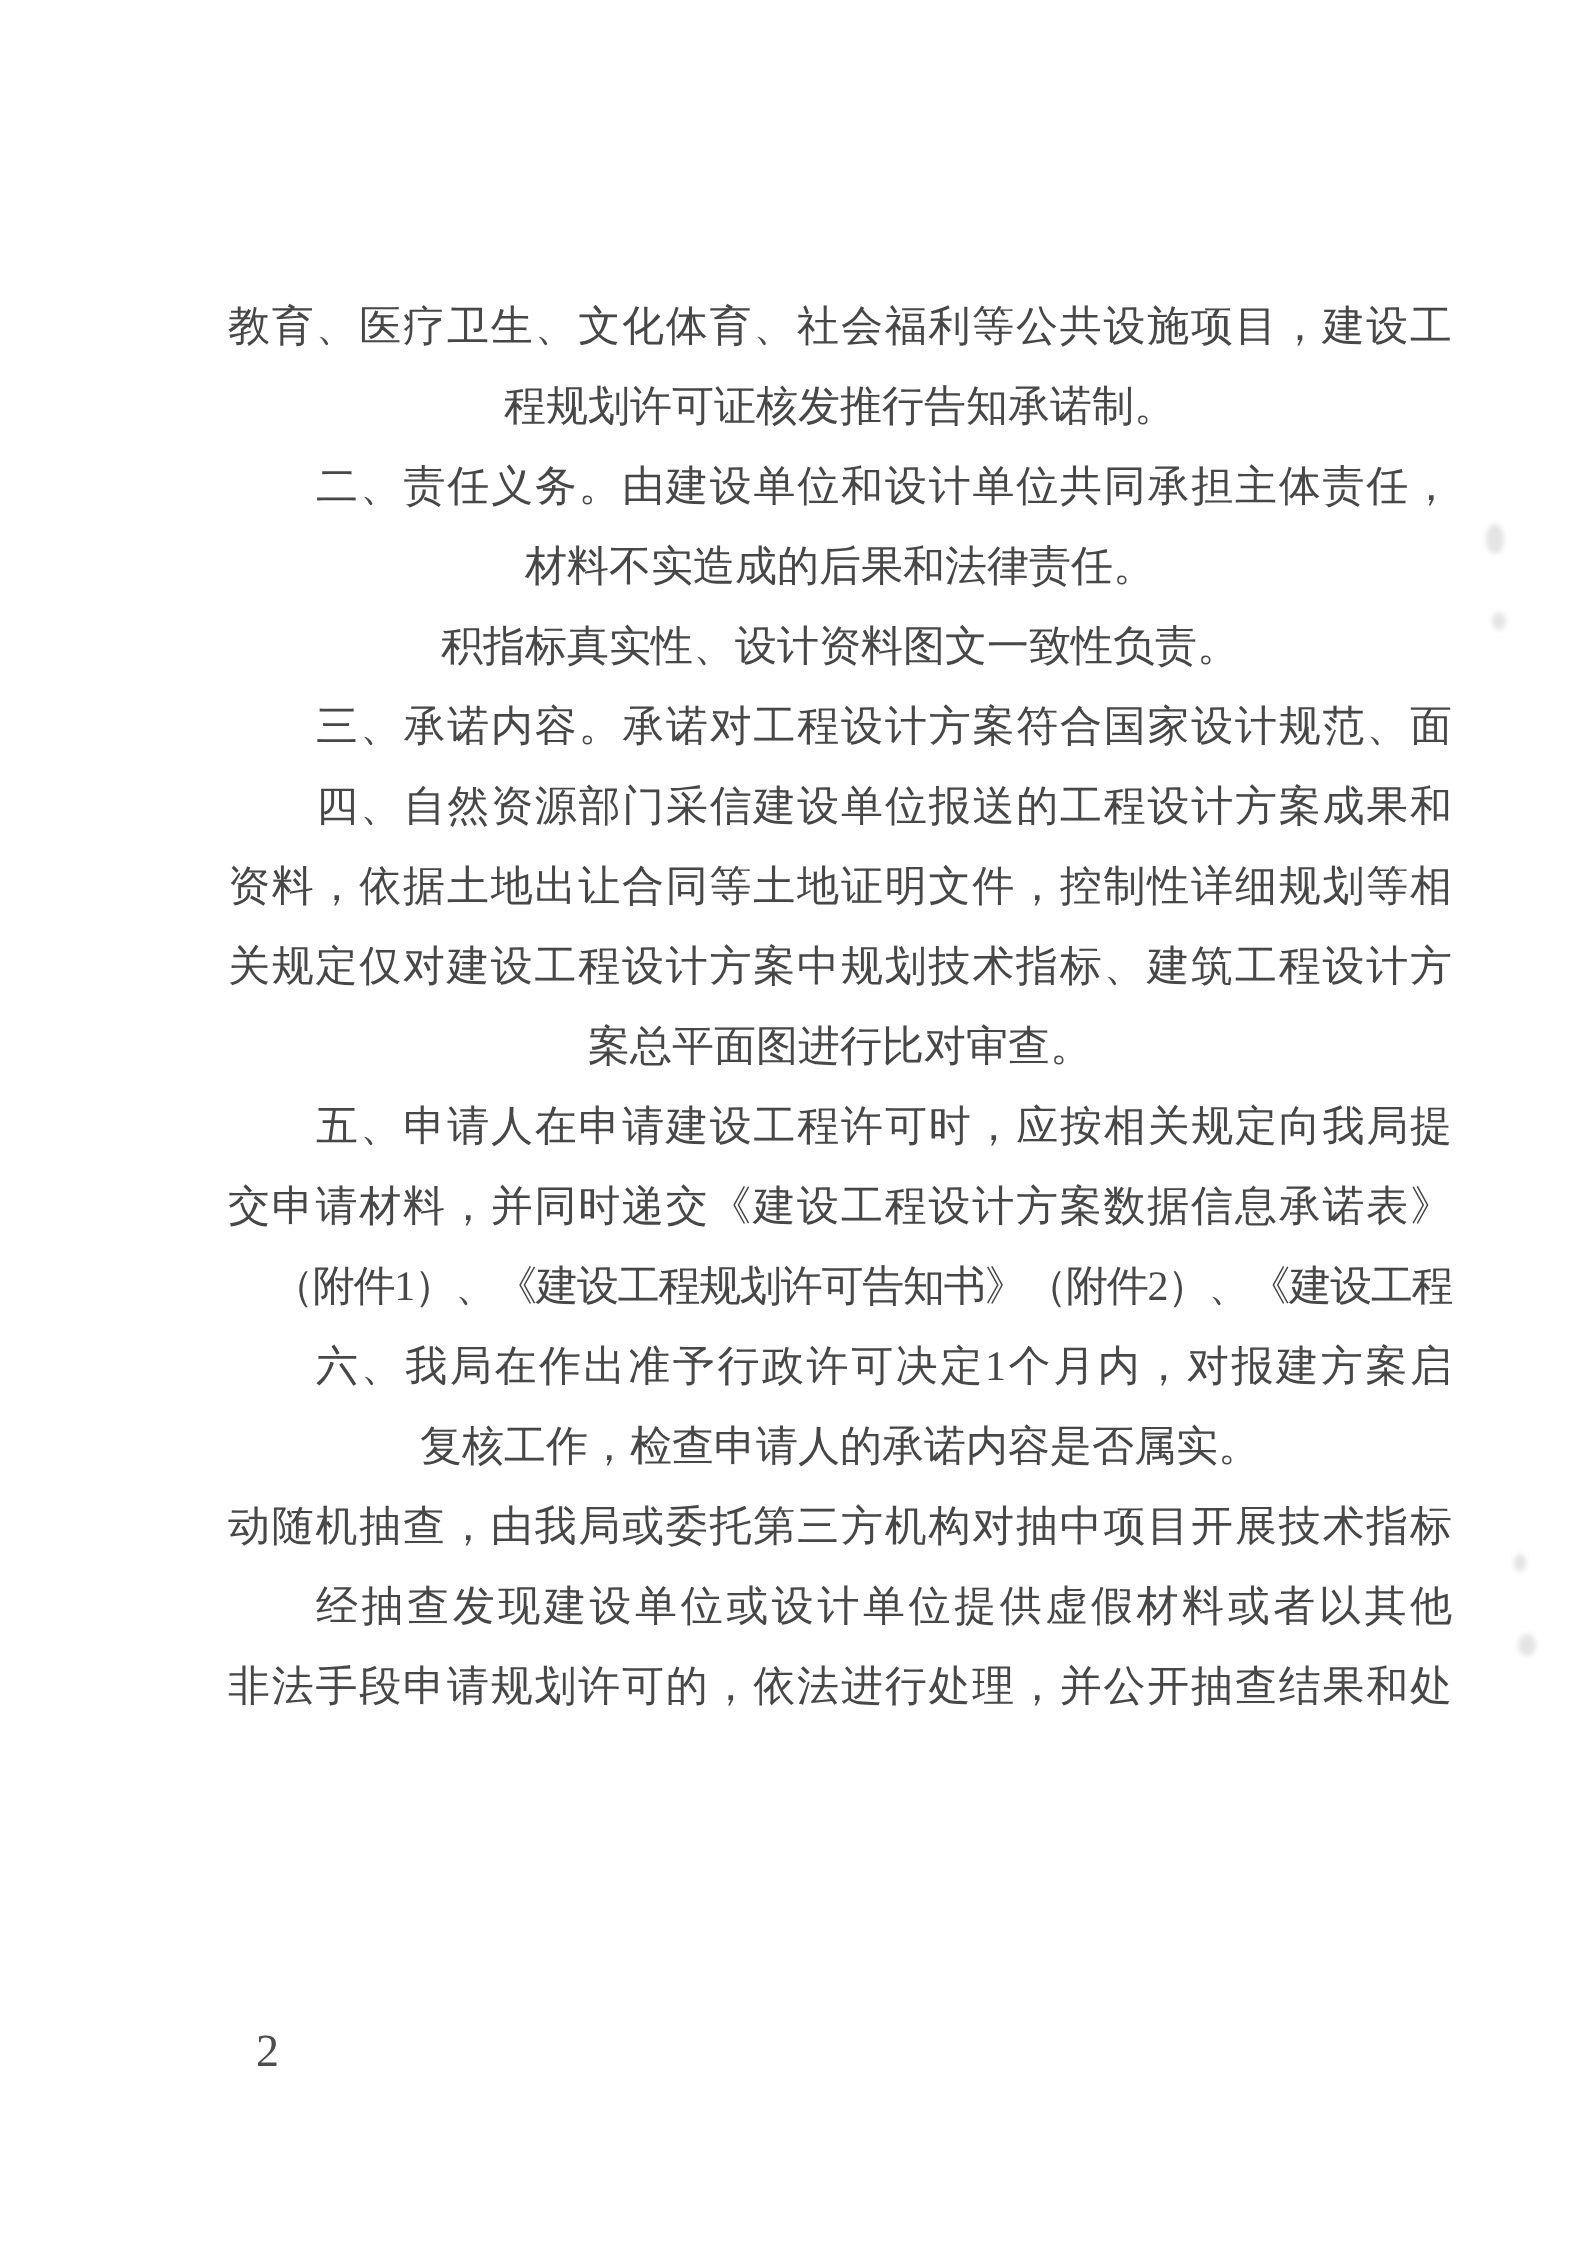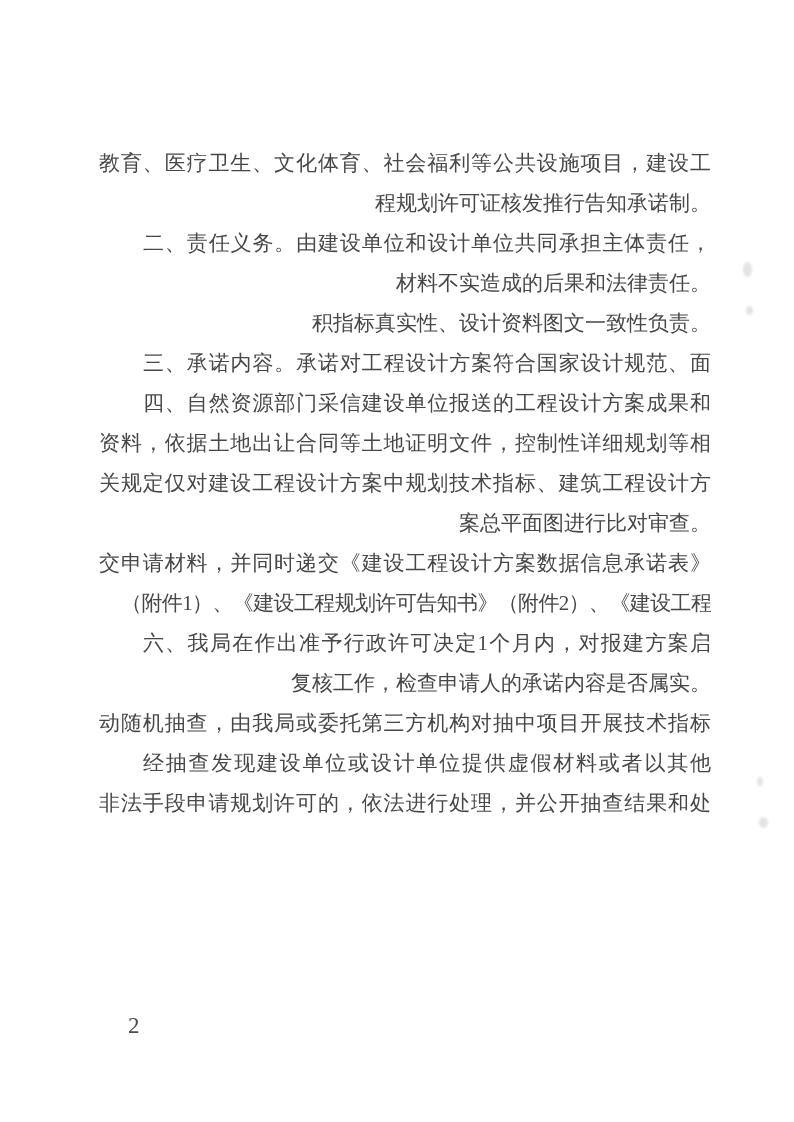--- a/index.html
+++ b/index.html
@@ -14,40 +14,40 @@
     font-family: "Liberation Serif", serif;
     overflow: hidden;
   }
   .page {
     position: absolute;
     inset: 0;
     background: #ffffff;
   }
   .textblock {
     position: absolute;
-    left: 99px;
+    left: 114px;
     top: 143px;
     width: 612px;
     color: #474747;
     font-size: 21px;
     -webkit-font-smoothing: antialiased;
   }
   .line {
     height: 40px;
     line-height: 40px;
     overflow: hidden;
   }
   
   .fill {
     text-align: justify;
     text-align-last: justify;
   }
   
   .end {
-    text-align: right;
+    text-align: center;
   }
   
   .indent {
     padding-left: 44px;
   }
   
   .hang {
     margin-left: -14px;
   }
   
@@ -84,20 +84,21 @@
     <div class="line fill">教育、医疗卫生、文化体育、社会福利等公共设施项目，建设工</div>
     <div class="line end">程规划许可证核发推行告知承诺制。</div>
     <div class="line fill indent">二、责任义务。由建设单位和设计单位共同承担主体责任，</div>
     <div class="line end">材料不实造成的后果和法律责任。</div>
     <div class="line end">积指标真实性、设计资料图文一致性负责。</div>
     <div class="line fill indent">三、承诺内容。承诺对工程设计方案符合国家设计规范、面</div>
     <div class="line fill indent">四、自然资源部门采信建设单位报送的工程设计方案成果和</div>
     <div class="line fill">资料，依据土地出让合同等土地证明文件，控制性详细规划等相</div>
     <div class="line fill">关规定仅对建设工程设计方案中规划技术指标、建筑工程设计方</div>
     <div class="line end">案总平面图进行比对审查。</div>
+    <div class="line fill indent">五、申请人在申请建设工程许可时，应按相关规定向我局提</div>
     <div class="line fill">交申请材料，并同时递交《建设工程设计方案数据信息承诺表》</div>
     <div class="line fill hang tight">（附件1）、《建设工程规划许可告知书》（附件2）、《建设工程面</div>
     <div class="line fill indent">六、我局在作出准予行政许可决定1个月内，对报建方案启</div>
     <div class="line end">复核工作，检查申请人的承诺内容是否属实。</div>
     <div class="line fill">动随机抽查，由我局或委托第三方机构对抽中项目开展技术指标</div>
     <div class="line fill indent">经抽查发现建设单位或设计单位提供虚假材料或者以其他</div>
     <div class="line fill">非法手段申请规划许可的，依法进行处理，并公开抽查结果和处</div>
   </div>
 
   <div class="pagenum">2</div>

